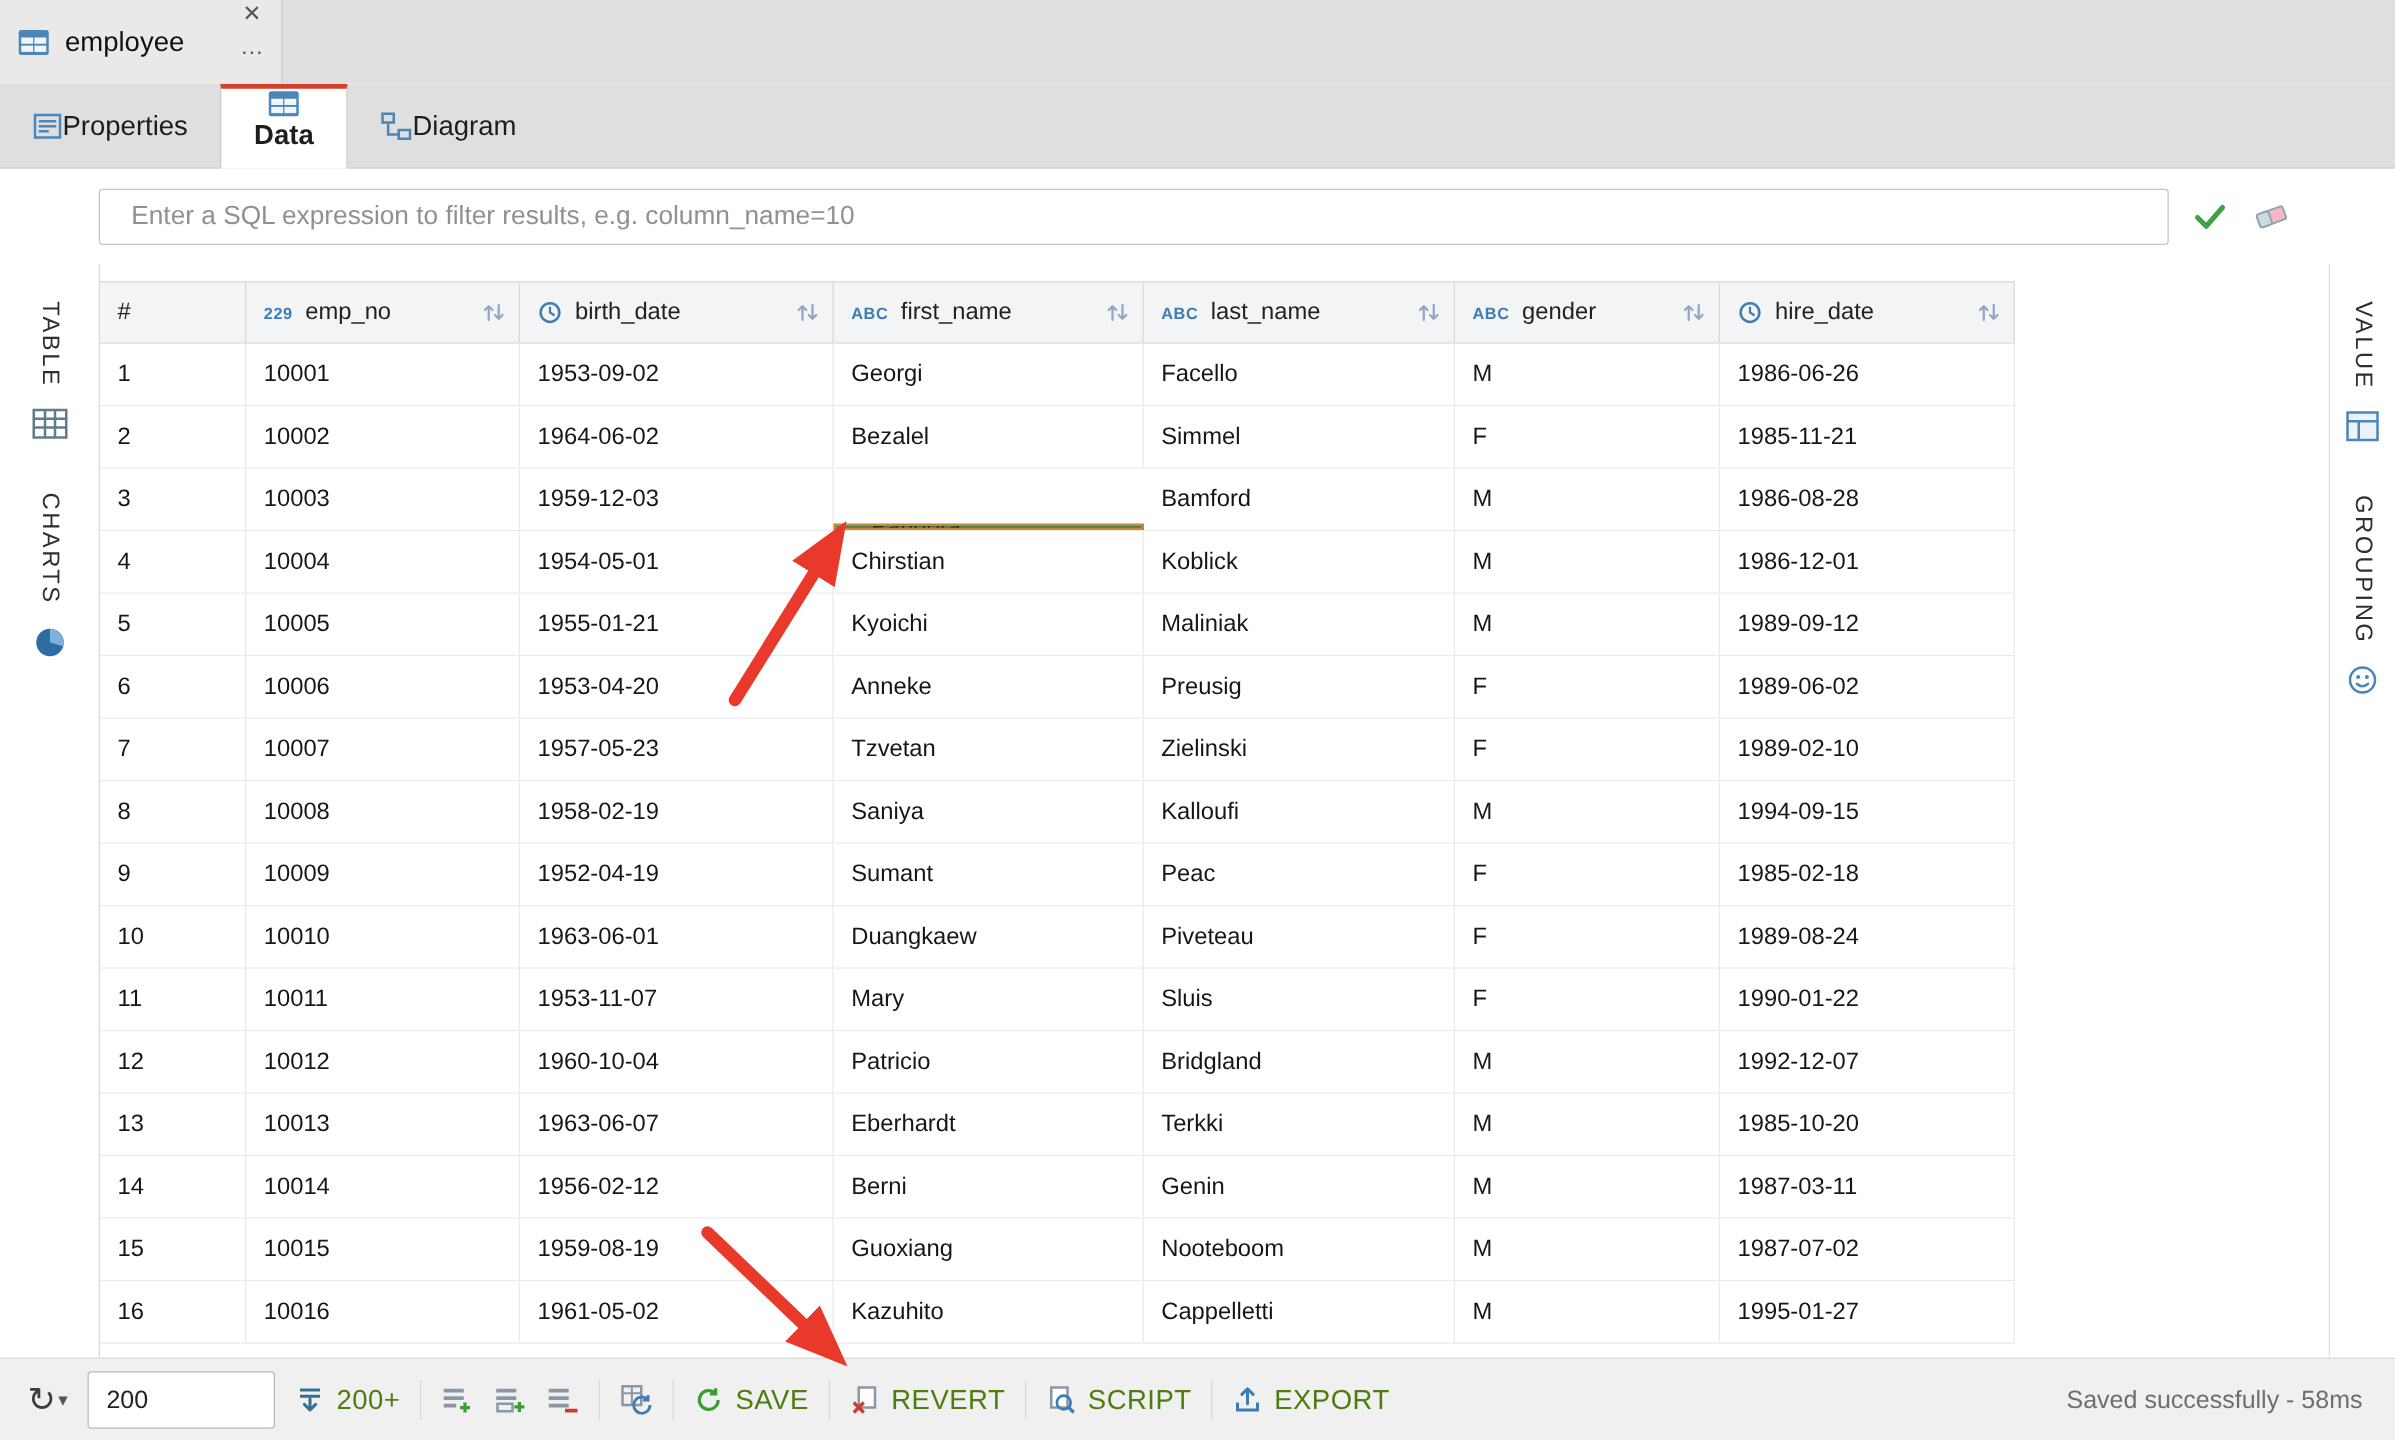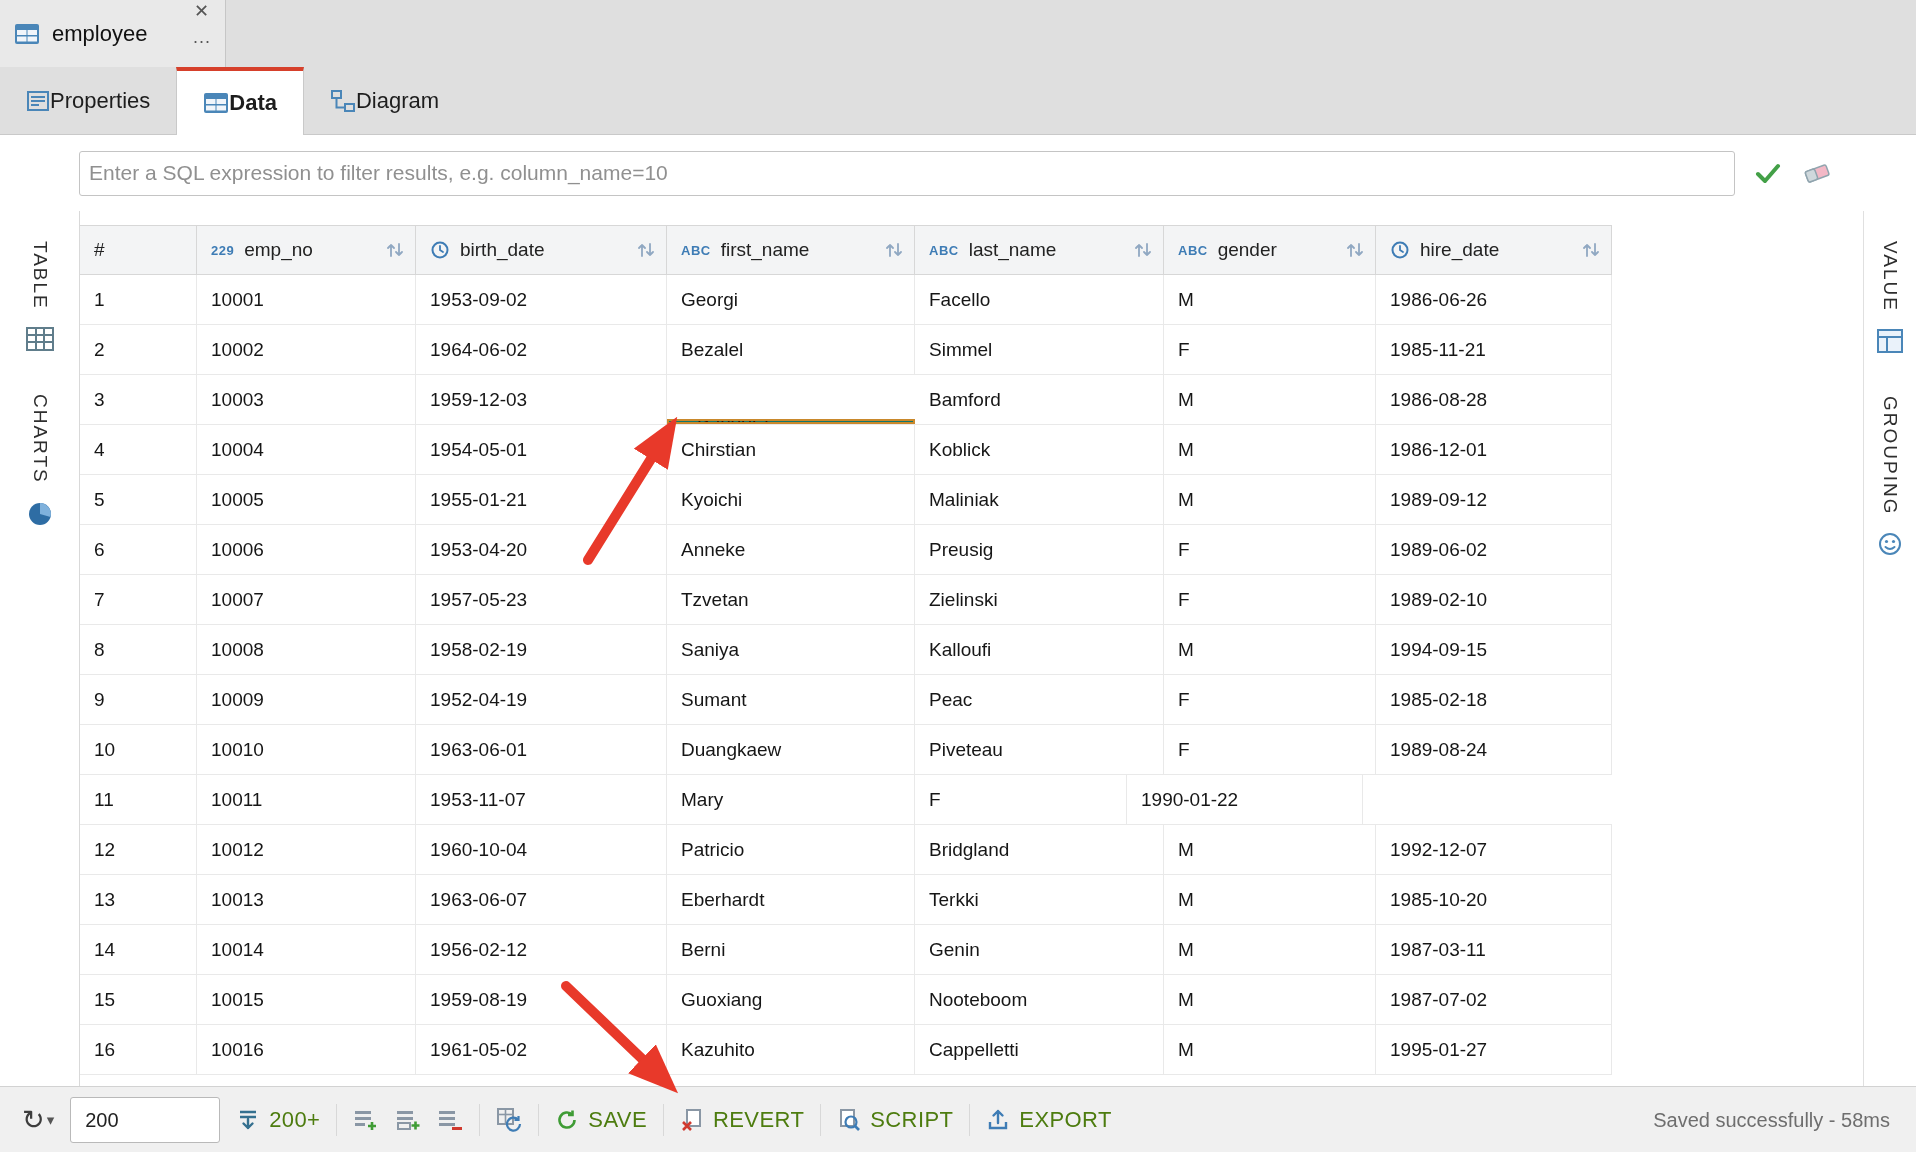--- a/index.html
+++ b/index.html
@@ -12,25 +12,25 @@
   .tabstrip{height:67px;background:#dfdfdf;position:relative;}
   .editor-tab{position:absolute;left:0;top:0;width:226px;height:67px;background:#e9e9e9;
     border-right:1px solid #c6c6c6;display:flex;align-items:center;padding-left:14px;gap:12px;box-sizing:border-box;}
   .editor-tab .title{font-weight:normal;font-size:22px;color:#111;}
   .tab-close{position:absolute;right:16px;top:2px;font-size:18px;color:#555;line-height:1;}
   .tab-overflow{position:absolute;right:14px;top:28px;font-size:18px;color:#555;letter-spacing:1px;line-height:1;}
   
   .subtabs{height:67px;background:#dfdfdf;display:flex;border-bottom:1px solid #c9c9c9;}
   .subtab{display:flex;align-items:center;padding:0 26px;font-size:22px;color:#1d1d1d;box-sizing:border-box;}
   .subtab.active{background:#fff;border-top:4px solid #d6402b;border-left:1px solid #c9c9c9;
-    border-right:1px solid #c9c9c9;font-weight:bold;margin-bottom:-1px;}
+    border-right:1px solid #c9c9c9;font-weight:bold;margin-bottom:-1px;flex-direction:column;}
   
   .filterbar{height:76px;display:flex;align-items:center;padding-left:79px;gap:18px;box-sizing:border-box;background:#fff;}
   .filter-input{width:1656px;height:45px;border:1px solid #c4c4c4;border-radius:3px;font-size:21px;
-    padding:0 9px;box-sizing:border-box;color:#333;font-family:inherit;outline:none;}
+    padding:0 25px;box-sizing:border-box;color:#333;font-family:inherit;outline:none;}
   .filter-input::placeholder{color:#909090;}
   .fb-icon{display:flex;align-items:center;flex:none;}
   
   .main{display:flex;height:875px;}
   .left-rail{width:79px;display:flex;flex-direction:column;align-items:center;padding-top:30px;box-sizing:border-box;background:#fff;}
   .right-rail{width:53px;border-left:1px solid #e0e0e0;display:flex;flex-direction:column;align-items:center;
     padding-top:30px;box-sizing:border-box;background:#fff;}
   .rail-item{display:flex;flex-direction:column;align-items:center;gap:16px;}
   .rail-gap{height:42px;}
   .vlabel{writing-mode:vertical-rl;font-size:19px;letter-spacing:2px;color:#2e2e2e;}
@@ -446,20 +446,23 @@
           </div>
           <div class="cell c1">
             <span>10011</span>
           </div>
           <div class="cell c2">
             <span>1953-11-07</span>
           </div>
           <div class="cell c3">
             <span>Mary</span>
           </div>
+          <div class="cell c4">
+            <span>Sluis</span>
+          </div>
           <div class="cell c5">
             <span>F</span>
           </div>
           <div class="cell c6">
             <span>1990-01-22</span>
           </div>
         </div>
         <div class="grid-row">
           <div class="cell c0">
             <span>12</span>

